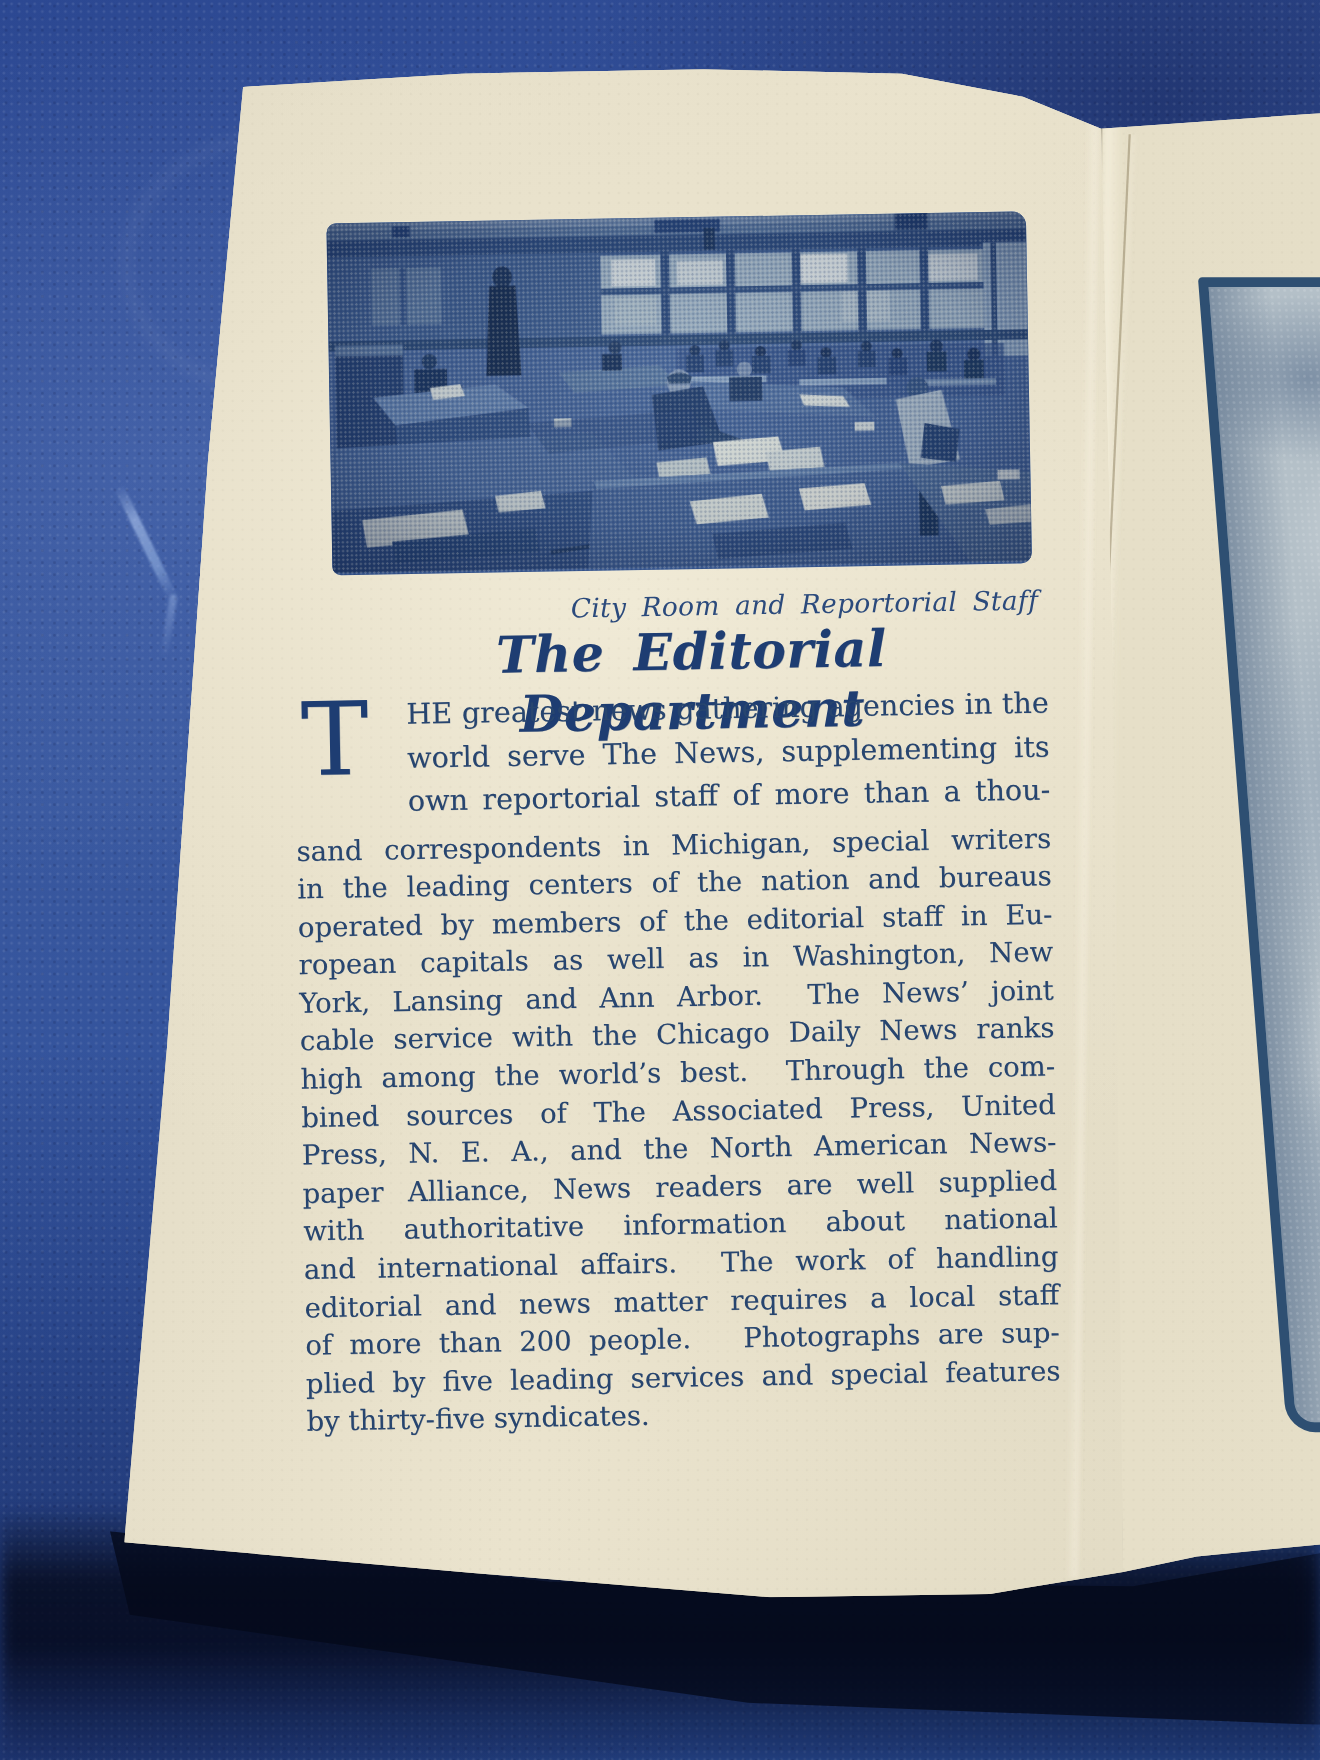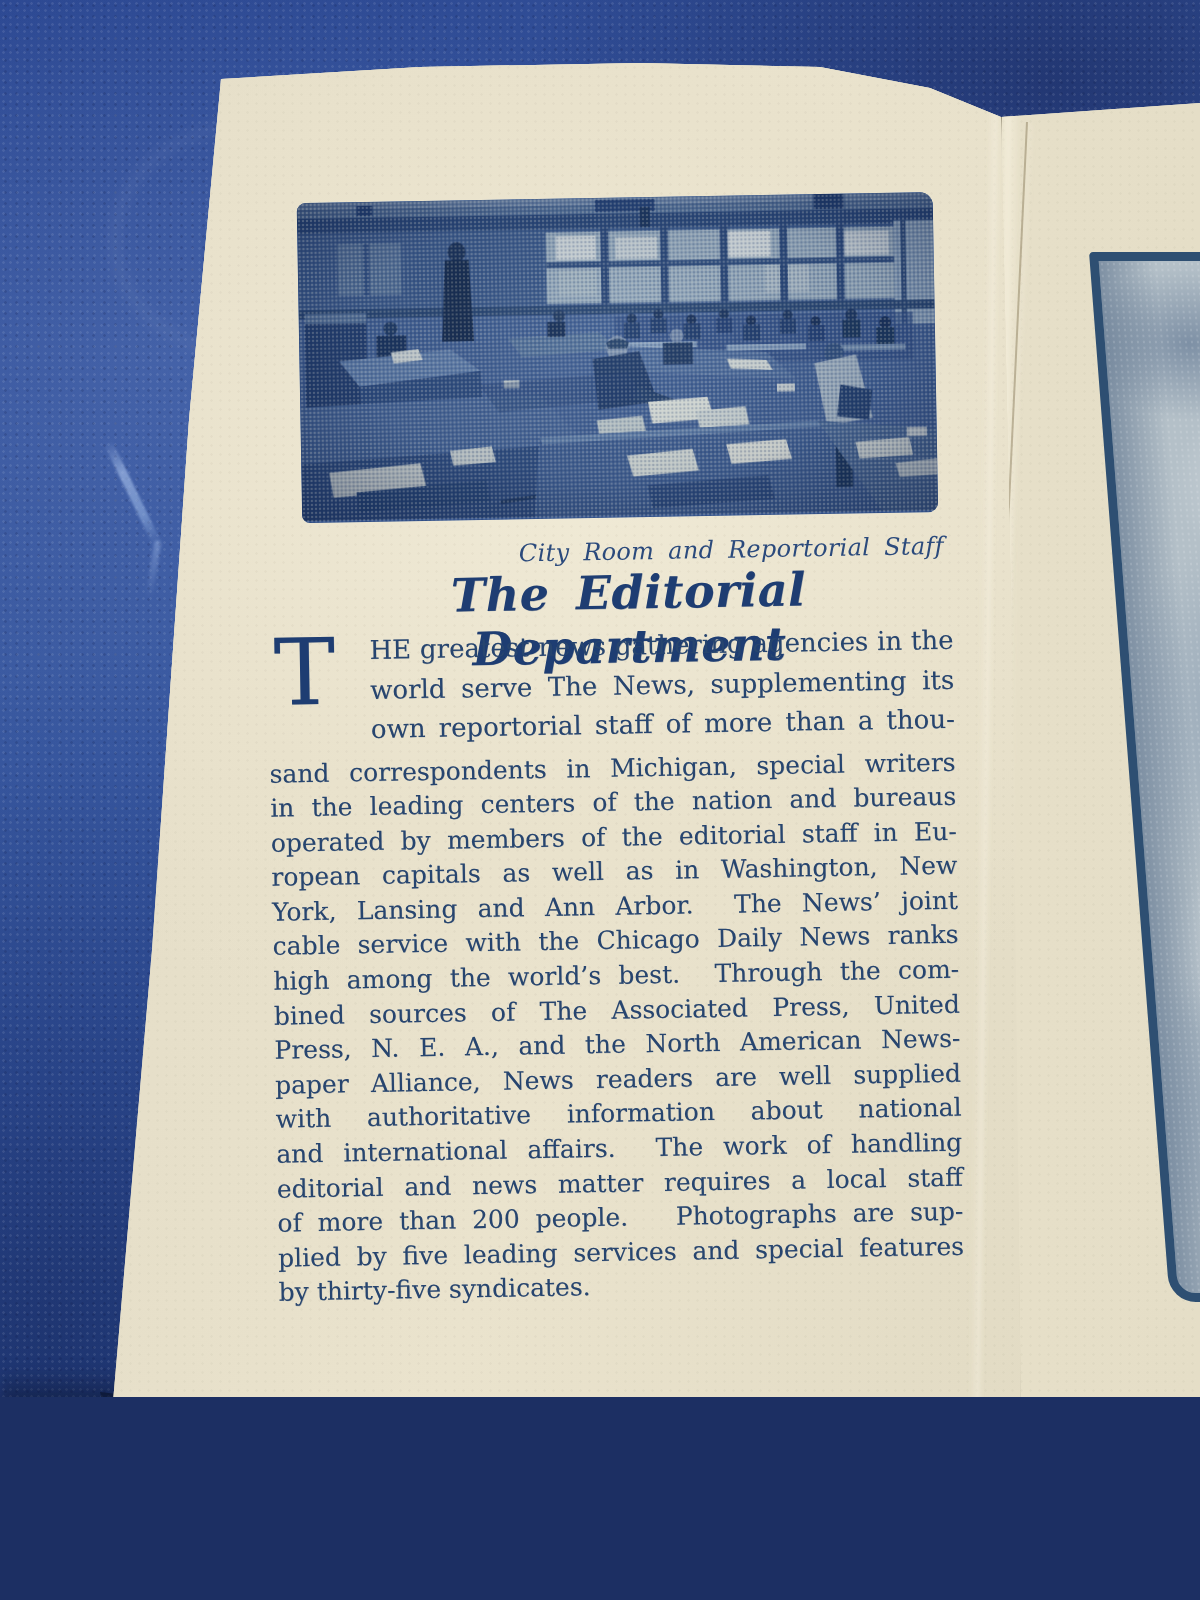--- a/index.html
+++ b/index.html
@@ -1,16 +1,16 @@
 <!DOCTYPE html>
 <html><head>
 <meta charset="utf-8">
 <style>
   html,body{margin:0;padding:0;background:#1c2f63;}
-  .canvas{position:relative;width:1200px;height:1397px;overflow:hidden;
+  .canvas{position:relative;width:1200px;height:1600px;overflow:hidden;
           font-family:"DejaVu Serif","Liberation Serif",serif;}
 
   
   .surface{position:absolute;inset:0;background-color:#33519c;
     background-image:
       radial-gradient(rgba(255,255,255,.09) 1px, transparent 1.6px),
       radial-gradient(rgba(10,18,60,.16) 1px, transparent 1.6px),
       radial-gradient(1000px 640px at 14% 26%, rgba(110,140,205,.28), transparent 62%),
       radial-gradient(760px 520px at 88% 6%, rgba(10,18,60,.42), transparent 70%),
       radial-gradient(900px 900px at 4% 96%, rgba(16,28,76,.45), transparent 65%),

